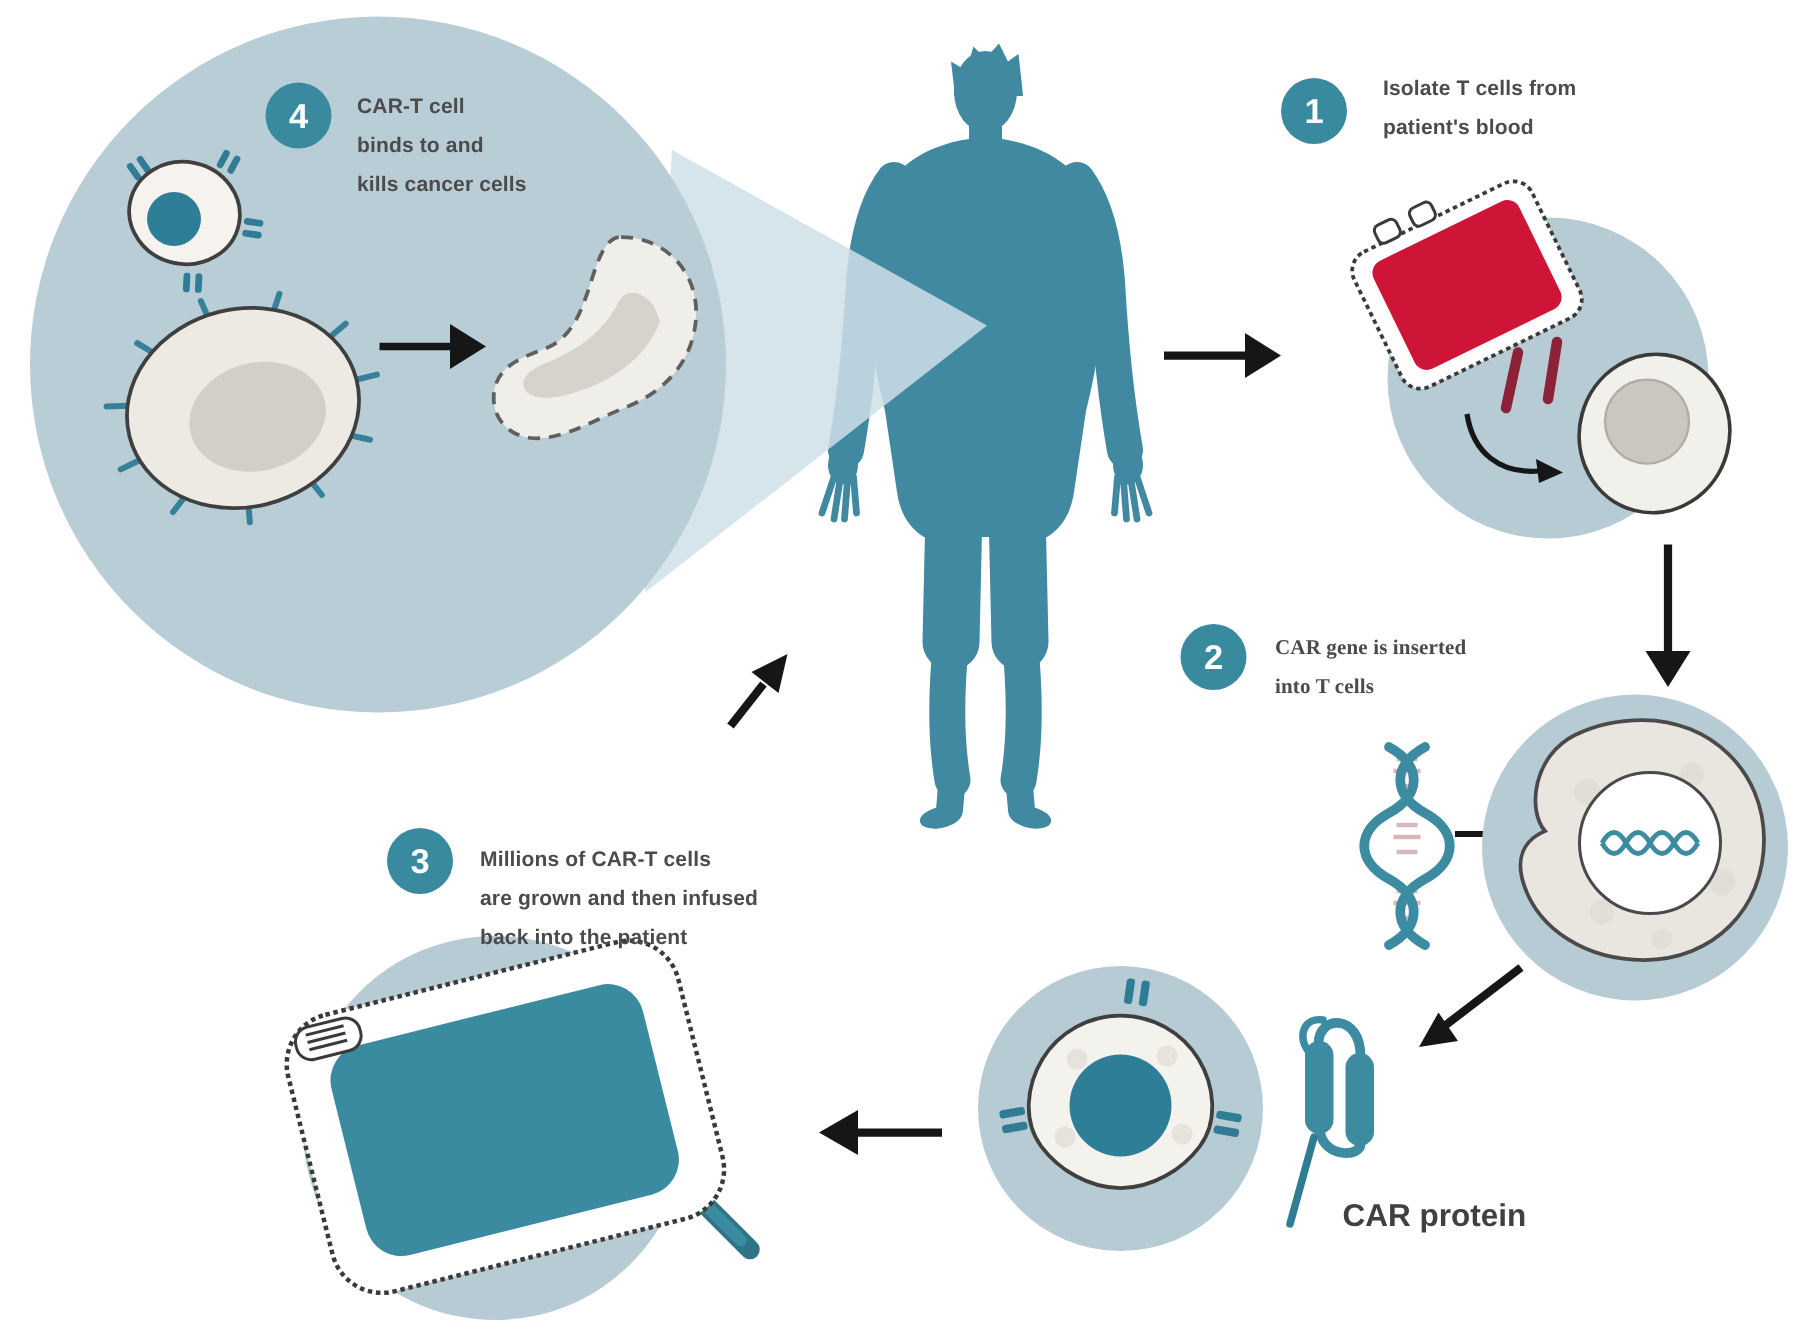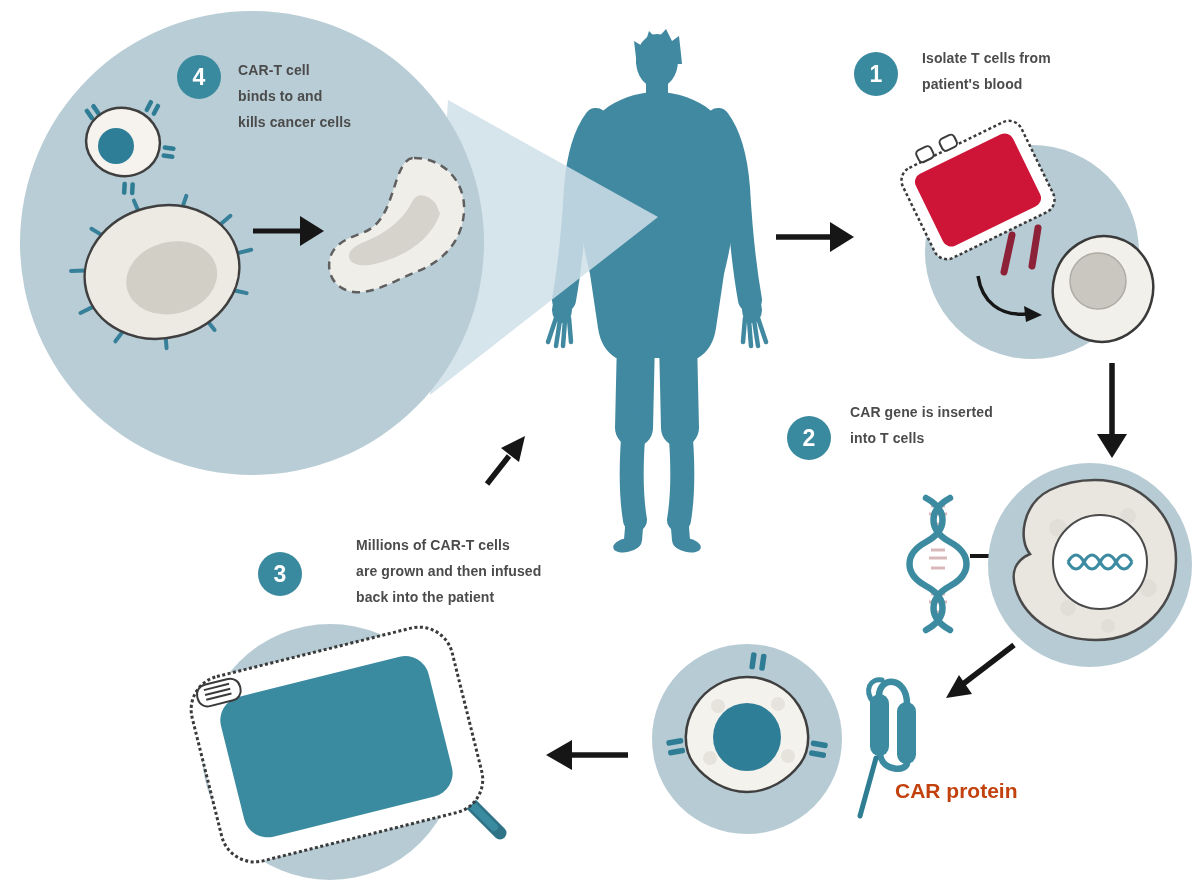--- a/index.html
+++ b/index.html
@@ -3,21 +3,21 @@
 <meta charset="utf-8">
 <style>
   html,body{margin:0;padding:0;background:#fff;}
   #stage{position:relative;width:1200px;height:887px;background:#ffffff;overflow:hidden;
          font-family:"Liberation Sans",sans-serif;}
   #art{position:absolute;left:0;top:0;}
   .step-text{position:absolute;color:#4b4b4b;font-size:14px;line-height:26px;font-weight:600;
              white-space:pre-line;letter-spacing:0.1px;}
   .badge{position:absolute;width:44px;height:44px;border-radius:50%;background:#3a8a9f;
          color:#ffffff;font-size:23px;font-weight:700;text-align:center;line-height:44px;}
-  .protein-label{position:absolute;color:#c2410c;font-size:21px;font-weight:600;}
+  .protein-label{position:absolute;color:#404040;font-size:21px;font-weight:600;margin-top:20px;}
 </style>
 </head>
 <body>
 
 <div id="stage">
 
 <svg id="art" width="1200" height="887" viewBox="0 0 1200 887">
 
   <g transform="translate(540,28)" fill="#4189a1" stroke="none">
     <polygon points="96,30 94,13 104,19 109,3 117,11 126,1 132,13 139,8 141,26 142,36 96,36"></polygon>
@@ -249,23 +249,23 @@
   </g>
 </svg>
 
   <div class="badge" style="left:854px;top:52px;">1</div>
   <div class="badge" style="left:787px;top:416px;">2</div>
   <div class="badge" style="left:258px;top:552px;">3</div>
   <div class="badge" style="left:177px;top:55px;">4</div>
 
   <div class="step-text" style="left:922px;top:45px;width:250px;">Isolate T cells from
 patient's blood</div>
-  <div class="step-text" style="left:850px;top:399px;width:270px;">CAR gene is inserted
+  <div class="step-text" style="left:850px;top:420px;width:270px;font-family:Liberation Serif, serif;">CAR gene is inserted
 into T cells</div>
-  <div class="step-text" style="left:320px;top:532px;width:310px;margin-left:36px;">Millions of CAR-T cells
+  <div class="step-text" style="left:320px;top:559px;width:310px;">Millions of CAR-T cells
 are grown and then infused
 back into the patient</div>
   <div class="step-text" style="left:238px;top:57px;width:230px;">CAR-T cell
 binds to and
 kills cancer cells</div>
 
   <div class="protein-label" style="left:895px;top:779px;">CAR protein</div>
 </div>
 
 </body></html>

